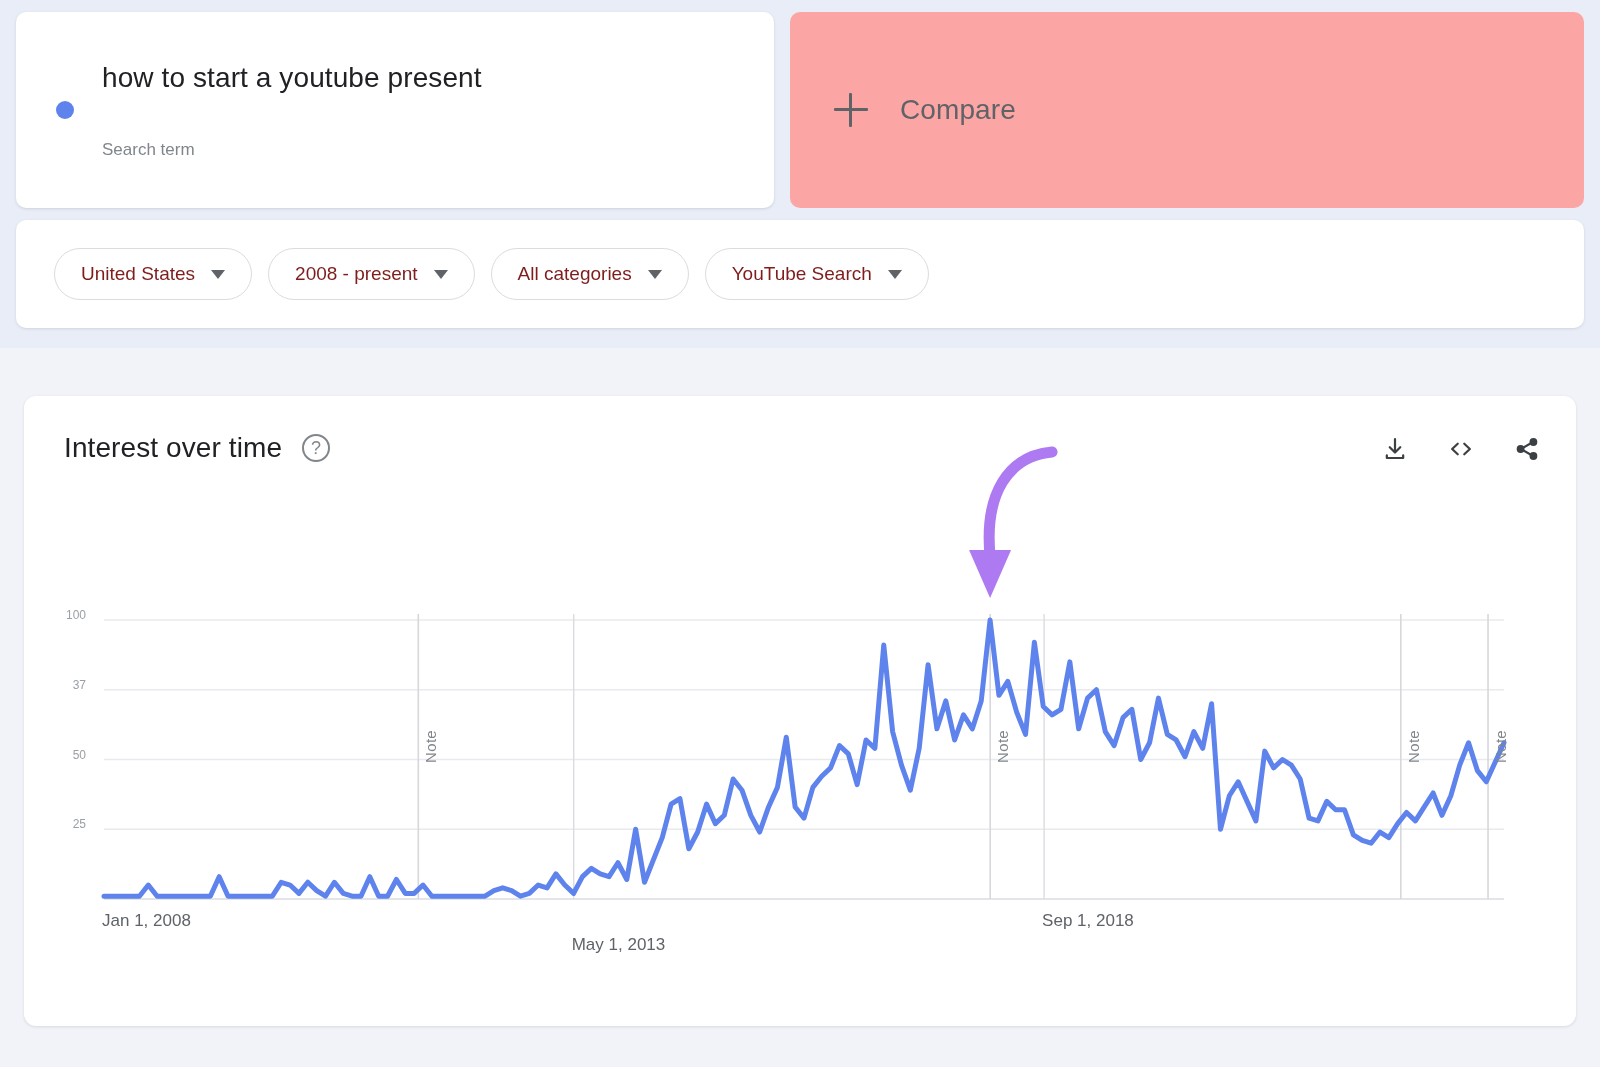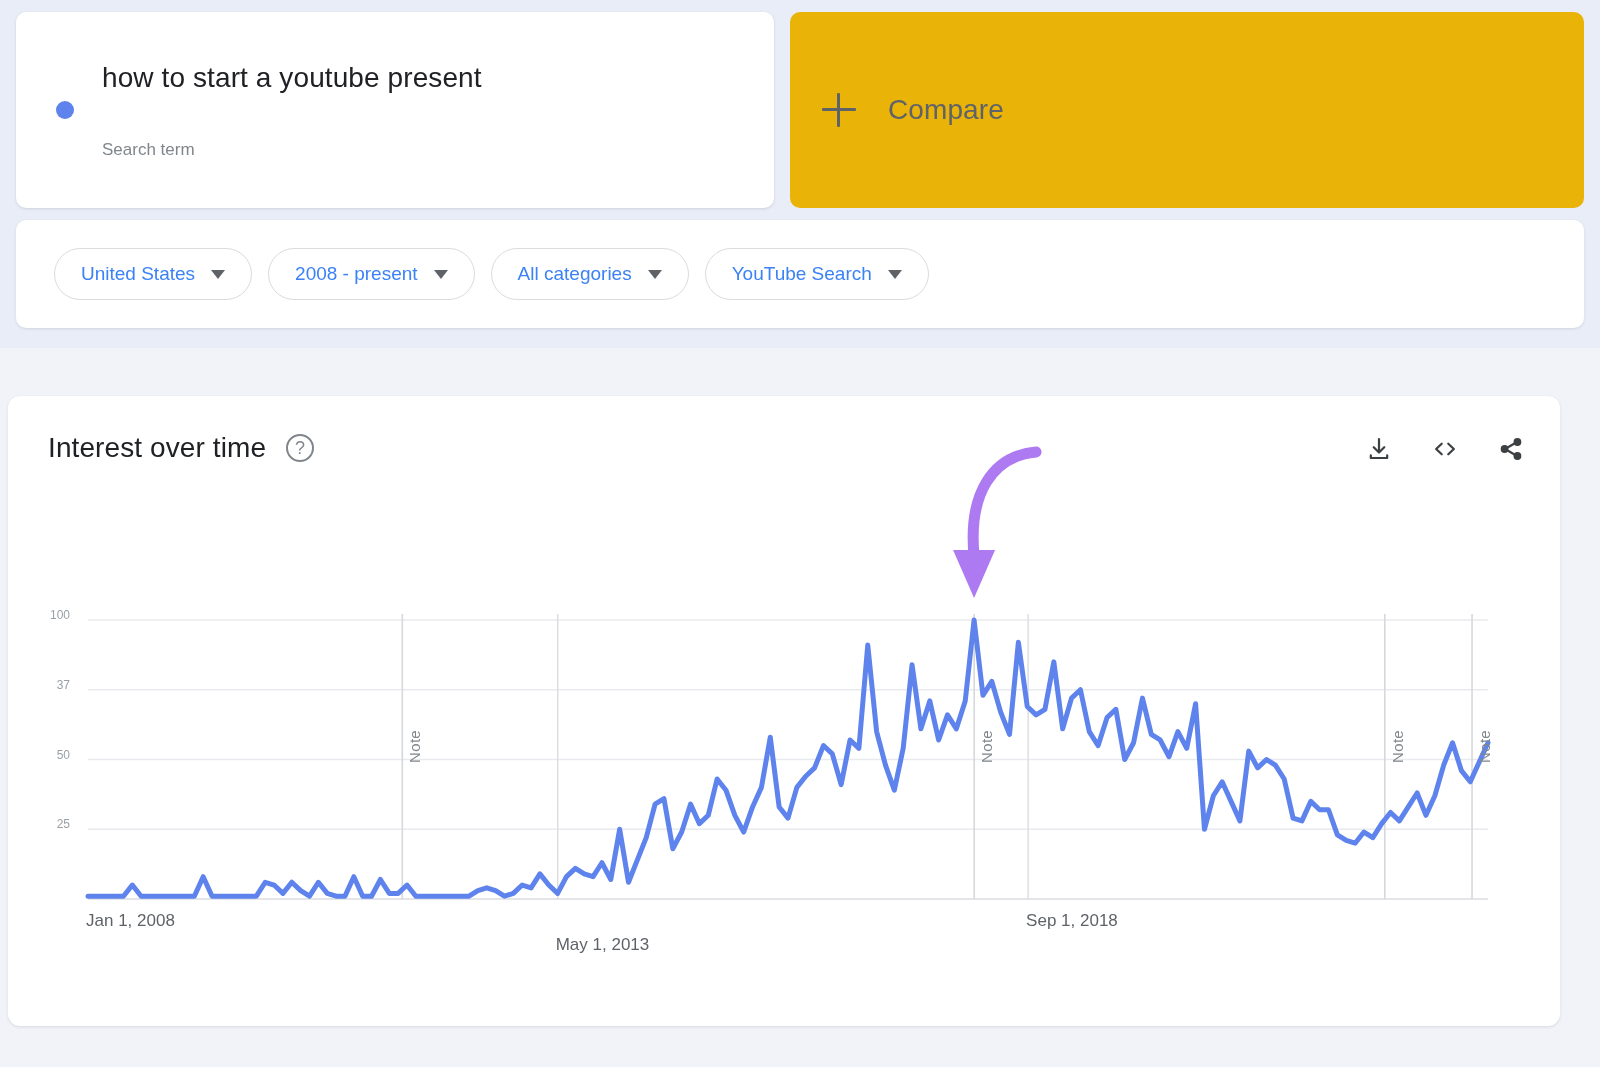--- a/index.html
+++ b/index.html
@@ -21,46 +21,46 @@
   .term-card{
     width:758px;height:196px;background:#fff;border-radius:10px;
     box-shadow:0 1px 3px rgba(60,64,67,.16);
     display:flex;align-items:center;box-sizing:border-box;padding-left:40px;
   }
   .term-dot{width:18px;height:18px;border-radius:50%;background:#5e83ec;flex:none;margin-right:28px;}
   .term-txt{display:flex;flex-direction:column;gap:6px;}
   .term-name{font-size:28px;color:#202124;line-height:34px;letter-spacing:.1px;}
   .term-sub{font-size:17px;color:#80868b;line-height:20px;margin-top:39px;}
   .compare-card{
-    flex:1;height:196px;background:#eab308;border-radius:10px;
-    display:flex;align-items:center;box-sizing:border-box;padding-left:32px;
+    flex:1;height:196px;background:#fca5a5;border-radius:10px;
+    display:flex;align-items:center;box-sizing:border-box;padding-left:44px;
   }
   .plus-ic{width:34px;height:34px;position:relative;flex:none;margin-right:32px;}
   .plus-ic:before,.plus-ic:after{content:"";position:absolute;background:#5f6368;border-radius:1px;}
   .plus-ic:before{left:0;top:15px;width:34px;height:3px;}
   .plus-ic:after{top:0;left:15px;height:34px;width:3px;}
   .compare-lbl{font-size:28px;color:#5f6368;letter-spacing:.1px;}
 
   
   .filter-bar{
     position:absolute;left:16px;top:220px;width:1568px;height:108px;
     background:#fff;border-radius:10px;box-shadow:0 1px 3px rgba(60,64,67,.14);
     display:flex;align-items:center;padding-left:38px;gap:16px;box-sizing:border-box;
   }
   .pill{
     height:52px;border:1px solid #dadce0;border-radius:26px;background:#fff;
     display:flex;align-items:center;justify-content:center;gap:16px;
     padding:0 26px;cursor:pointer;box-sizing:border-box;
   }
-  .pill-lbl{font-size:19px;color:#3b82f6;white-space:nowrap;}
+  .pill-lbl{font-size:19px;color:#7f1d1d;white-space:nowrap;}
   .caret{width:0;height:0;border-left:7px solid transparent;border-right:7px solid transparent;border-top:9px solid #5f6368;flex:none;}
 
   
   .chart-card{
-    position:absolute;left:8px;top:396px;width:1552px;height:630px;
+    position:absolute;left:24px;top:396px;width:1552px;height:630px;
     background:#fff;border-radius:12px;box-shadow:0 1px 3px rgba(60,64,67,.14);
     box-sizing:border-box;
   }
   .chart-head{position:absolute;left:40px;top:36px;display:flex;align-items:center;gap:20px;}
   .chart-title{font-size:28px;color:#202124;letter-spacing:.1px;}
   .help-ic{width:28px;height:28px;border:2px solid #80868b;border-radius:50%;
     display:flex;align-items:center;justify-content:center;font-size:18px;color:#80868b;cursor:pointer;box-sizing:border-box;}
   .chart-actions{position:absolute;right:32px;top:36px;display:flex;align-items:center;gap:32px;}
   .act{width:34px;height:34px;display:flex;align-items:center;justify-content:center;cursor:pointer;color:#3c4043;}
   .act svg{display:block;}

